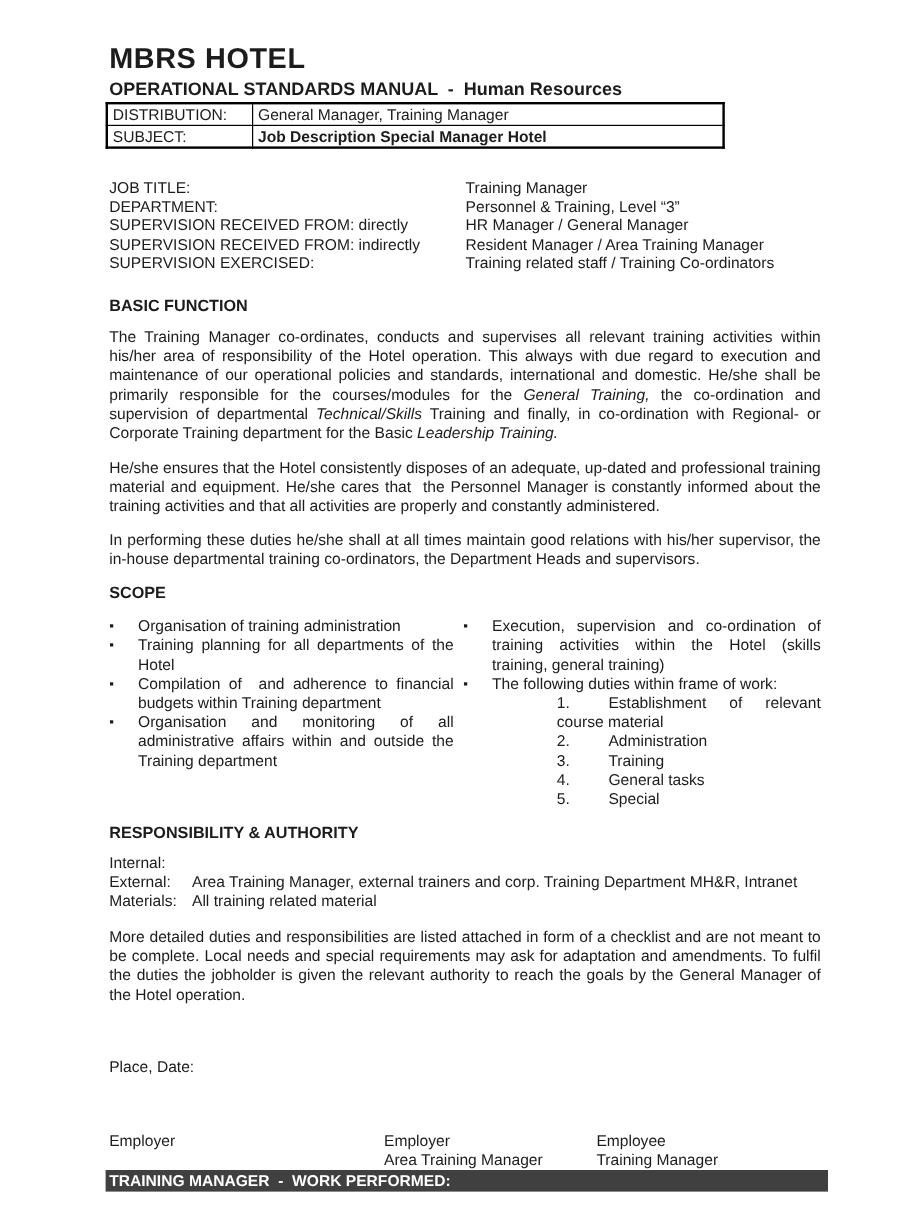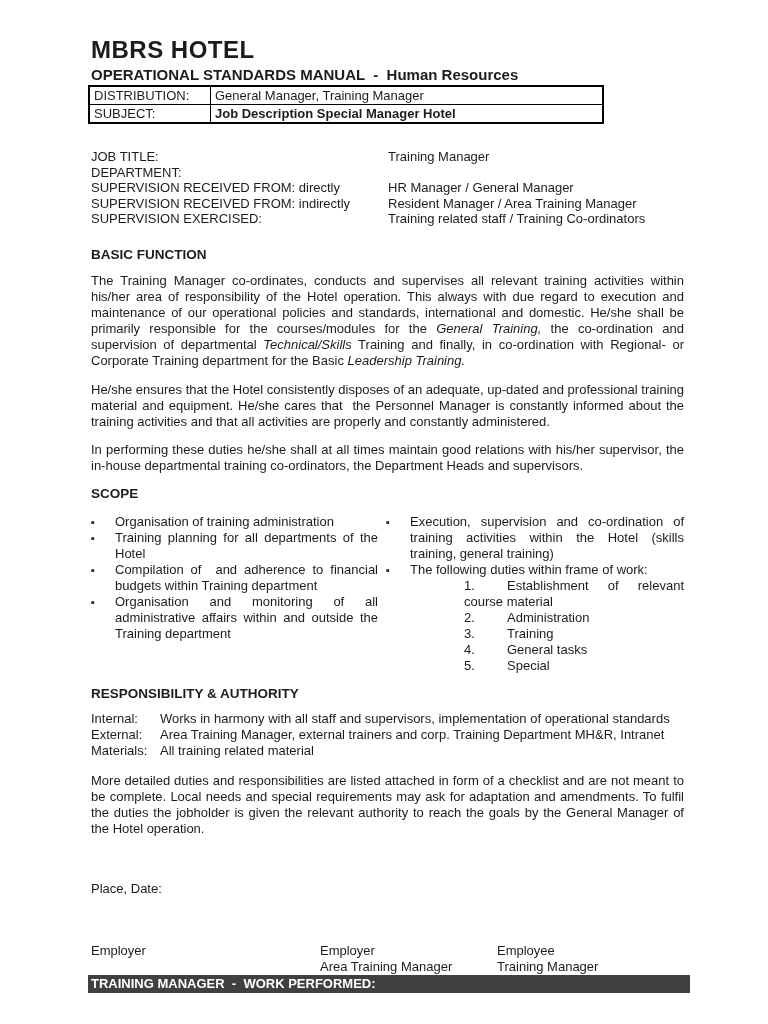--- a/index.html
+++ b/index.html
@@ -112,20 +112,21 @@
       </tbody>
     </table>
 
     <div class="job-info">
       <div class="ji-row">
         <span>JOB TITLE:</span>
         <span>Training Manager</span>
       </div>
       <div class="ji-row">
         <span>DEPARTMENT:</span>
+        <span>Personnel &amp; Training, Level “3”</span>
       </div>
       <div class="ji-row">
         <span>SUPERVISION RECEIVED FROM: directly</span>
         <span>HR Manager / General Manager</span>
       </div>
       <div class="ji-row">
         <span>SUPERVISION RECEIVED FROM: indirectly</span>
         <span>Resident Manager / Area Training Manager</span>
       </div>
       <div class="ji-row">
@@ -185,21 +186,20 @@
             <span class="num">5.</span><span class="num-text">Special</span>
           </div>
         </div>
       </div>
     </div>
 
     <h3 class="sec-heading h-resp">RESPONSIBILITY &amp; AUTHORITY</h3>
     <div class="resp-rows">
       <div class="resp-row">
         <span>Internal:</span>
-        <span>Works in harmony with all staff and supervisors, implementation of operational standards</span>
       </div>
       <div class="resp-row">
         <span>External:</span>
         <span>Area Training Manager, external trainers and corp. Training Department MH&amp;R, Intranet</span>
       </div>
       <div class="resp-row">
         <span>Materials:</span>
         <span>All training related material</span>
       </div>
     </div>

